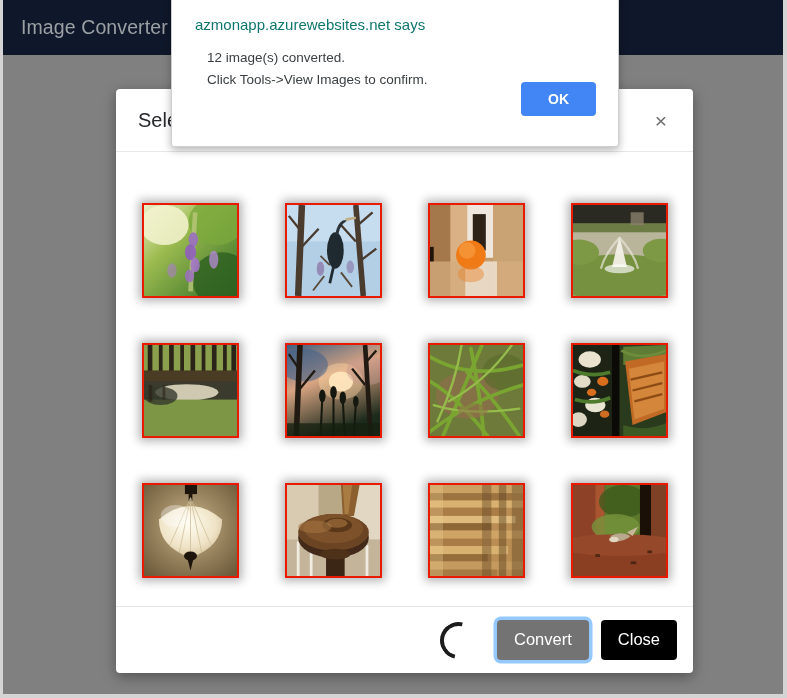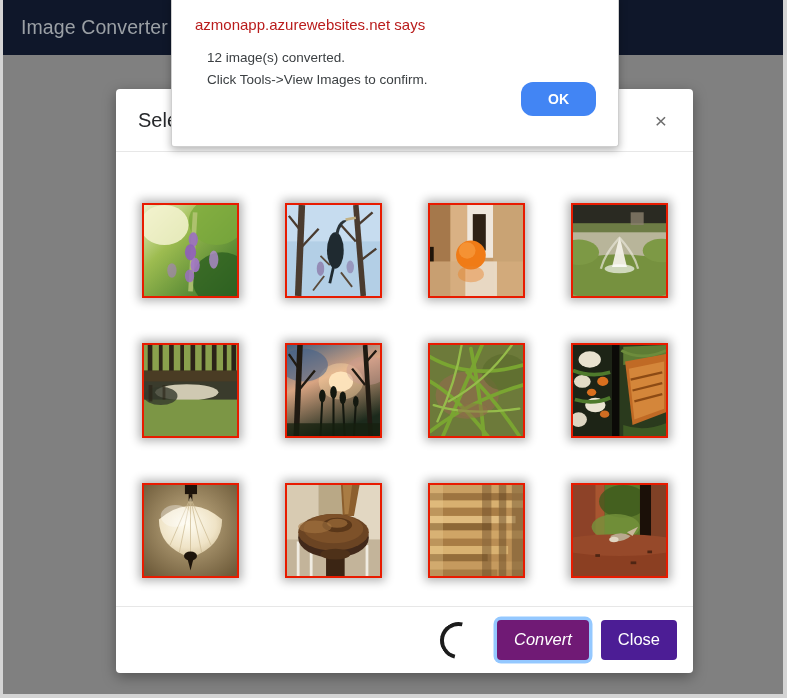--- a/index.html
+++ b/index.html
@@ -179,64 +179,63 @@
     font-family: "Liberation Sans", sans-serif;
     font-size: 16.5px;
     border: none;
     border-radius: 4px;
     padding: 10px 17px;
     cursor: pointer;
     color: #ffffff;
     line-height: 1.2;
   }
   #convert-button {
-    background: #701a75;
+    background: #737373;
     box-shadow: 0 0 0 3.5px rgba(0,123,255,0.42);
-    font-style: italic;
   }
   #close-button {
-    background: #4c1d95;
+    background: #000000;
   }
 
   
   #js-alert {
     position: absolute;
     left: 168px;
     top: -4px;
     width: 448px;
     height: 151px;
     box-sizing: border-box;
     background: #ffffff;
     border: 1px solid #cfcfcf;
     border-top: none;
     border-radius: 0 0 3px 3px;
     box-shadow: 0 3px 9px rgba(0,0,0,0.30);
     padding: 20px 23px 0 23px;
   }
   #js-alert-origin {
     font-size: 15px;
-    color: #b91c1c;
+    color: #0f766e;
     margin: 0 0 14px 0;
     font-weight: normal;
   }
   #js-alert-message {
     font-size: 13.5px;
     color: #3c4043;
     line-height: 1.62;
     white-space: pre-line;
     margin: 12px;
   }
   #js-alert-ok-button {
     position: absolute;
     right: 22px;
     bottom: 30px;
     background: #4285f4;
     color: #ffffff;
     border: none;
-    border-radius: 12px;
+    border-radius: 4px;
     font-size: 14px;
     font-weight: bold;
     padding: 9px 27px;
     cursor: pointer;
     font-family: "Liberation Sans", sans-serif;
   }
 </style>
 </head>
 <body>
 

